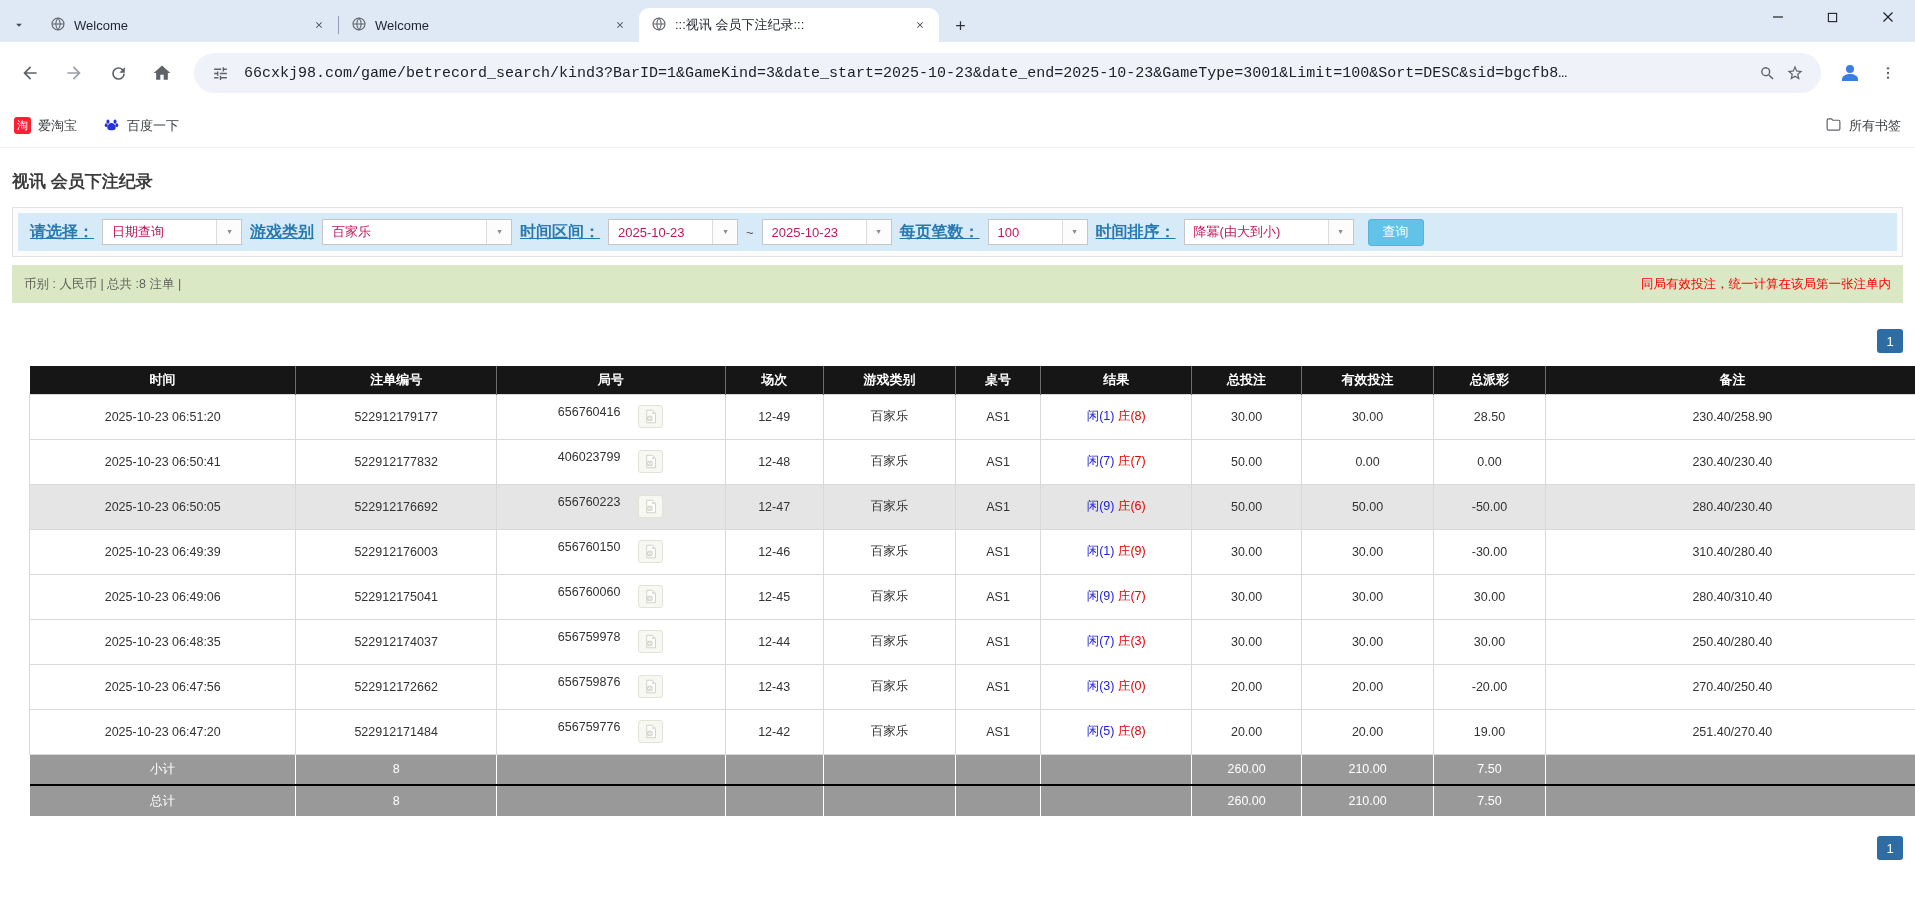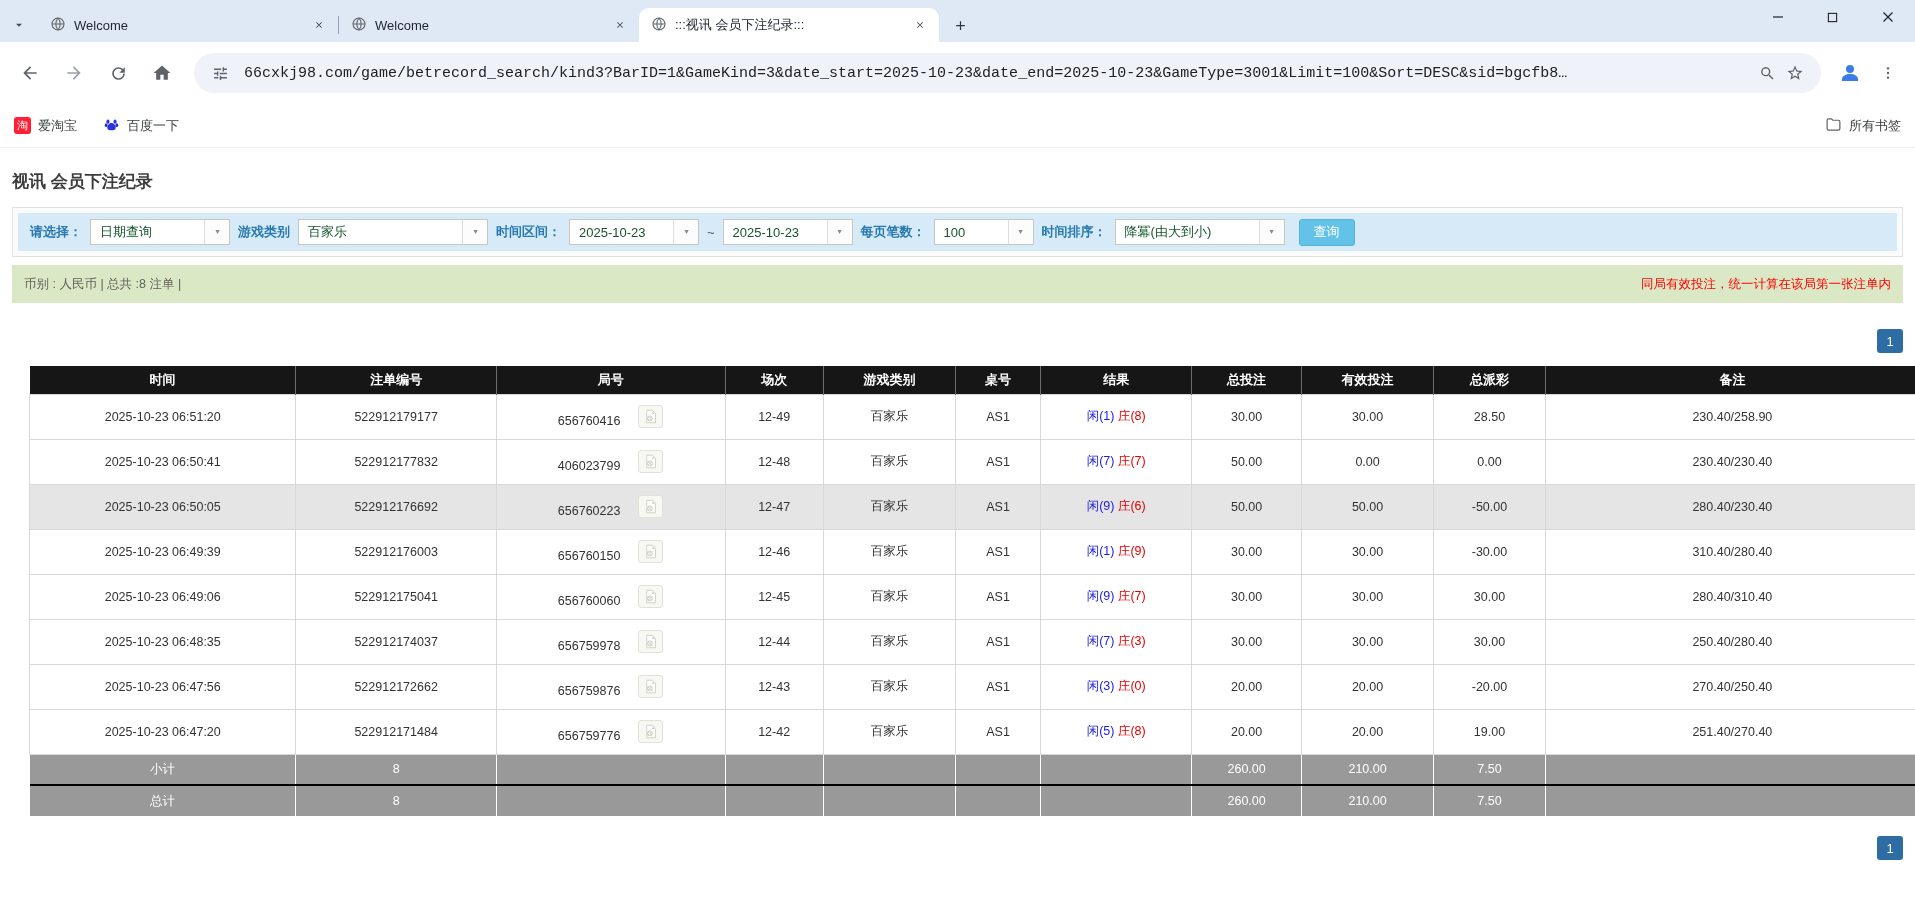--- a/index.html
+++ b/index.html
@@ -33,43 +33,43 @@
   .bookmark { display:flex; align-items:center; gap:7px; font-size:13px; color:#3c4043; cursor:pointer; }
   .bm-taobao-icon { width:17px; height:17px; background:#ff1e32; border-radius:3px; color:#fff; font-size:11px; display:flex; align-items:center; justify-content:center; }
   .bookmarks-spacer { flex:1; }
 
   
   .page { padding:0 12px; }
   .page-title { font-size:17px; font-weight:bold; color:#3c3c3c; margin-top:22px; }
 
   .filter-panel { margin-top:14px; border:1px solid #e2e2e2; background:#fbfbfb; padding:5px; }
   .filter-bar { background:#d7eaf8; height:38px; display:flex; align-items:center; padding:0 12px; gap:8px; }
-  .f-label { color:#2779b0; font-weight:bold; font-size:13px; white-space:nowrap; }
+  .f-label { color:#2779b0; font-weight:bold; font-size:16px; white-space:nowrap;text-decoration:underline; }
   .sel { display:flex; align-items:stretch; height:26px; border:1px solid #c6c6c6; background:#fff; cursor:pointer; }
-  .sel .val { display:flex; align-items:center; padding:8px 9px; font-size:13px; color:#14532d; flex:1; white-space:nowrap; }
+  .sel .val { display:flex; align-items:center; padding:8px 9px; font-size:13px; color:#be185d; flex:1; white-space:nowrap; }
   .sel .arr { width:25px; border-left:1px solid #ddd; background:#fcfcfc; display:flex; align-items:center; justify-content:center; color:#8a8a8a; font-size:9px; }
   .sel .arr::after { content:"▼"; transform:scale(.8); }
   .w140{width:140px} .w190{width:190px} .w130{width:130px} .w100{width:100px} .w170{width:170px}
   .tilde { font-size:13px; color:#555; }
   .search-btn { margin-left:6px; height:27px; padding:0 14px; background:#63c2e8; color:#fff; border:1px solid #54b4dc; border-radius:3px; font-size:13px; cursor:pointer; }
 
   .info-bar { margin-top:8px; height:38px; background:#dae8c6; display:flex; align-items:center; justify-content:space-between; padding:0 12px; font-size:12.5px; }
   .info-left { color:#63635a; }
   .info-right { color:#ff0000; }
 
   .pager-row { display:flex; justify-content:flex-end; margin-top:26px; }
   .pager-row.bottom { margin-top:20px; }
   .page-btn { min-width:26px; height:24px; background:#2d6da3; color:#fff; font-size:13px; display:flex; align-items:center; justify-content:center; border-radius:3px; cursor:pointer; }
 
   table.records { width:100%; border-collapse:collapse; margin-top:13px; table-layout:fixed;margin-left:17px; }
   .records thead th { background:#161616; color:#fff; font-size:13px; font-weight:bold; height:28px; border-right:1px solid #6d6d6d; text-align:center; }
   .records thead th:last-child { border-right:none; }
   .records tbody td { height:45px; text-align:center; font-size:12.5px; color:#333; border:1px solid #d9d9d9; background:#fff; }
   .records tbody tr.highlight td { background:#e5e5e5; }
-  .round-wrap { display:inline-flex; align-items:flex-end; gap:18px; }
+  .round-wrap { display:inline-flex; align-items:flex-start; gap:18px; }
   .video-btn { display:inline-flex; align-items:center; justify-content:center; width:25px; height:23px; border:1px solid #e2e2d8; background:#f8f8f2; border-radius:3px; cursor:pointer; }
   .res-p { color:#2222dd; }
   .res-b { color:#e00000; }
   td.bet-link { color:#0066dd; cursor:pointer; }
   td.neg { color:#ff0000; }
   .records tfoot td { height:31px; background:#999999; color:#fff; font-size:12.5px; text-align:center; border-right:1px solid #fff; }
   .records tfoot td:last-child { border-right:none; }
   .records tfoot tr.total td { border-top:2px solid #000000; }
 </style>
 </head>

